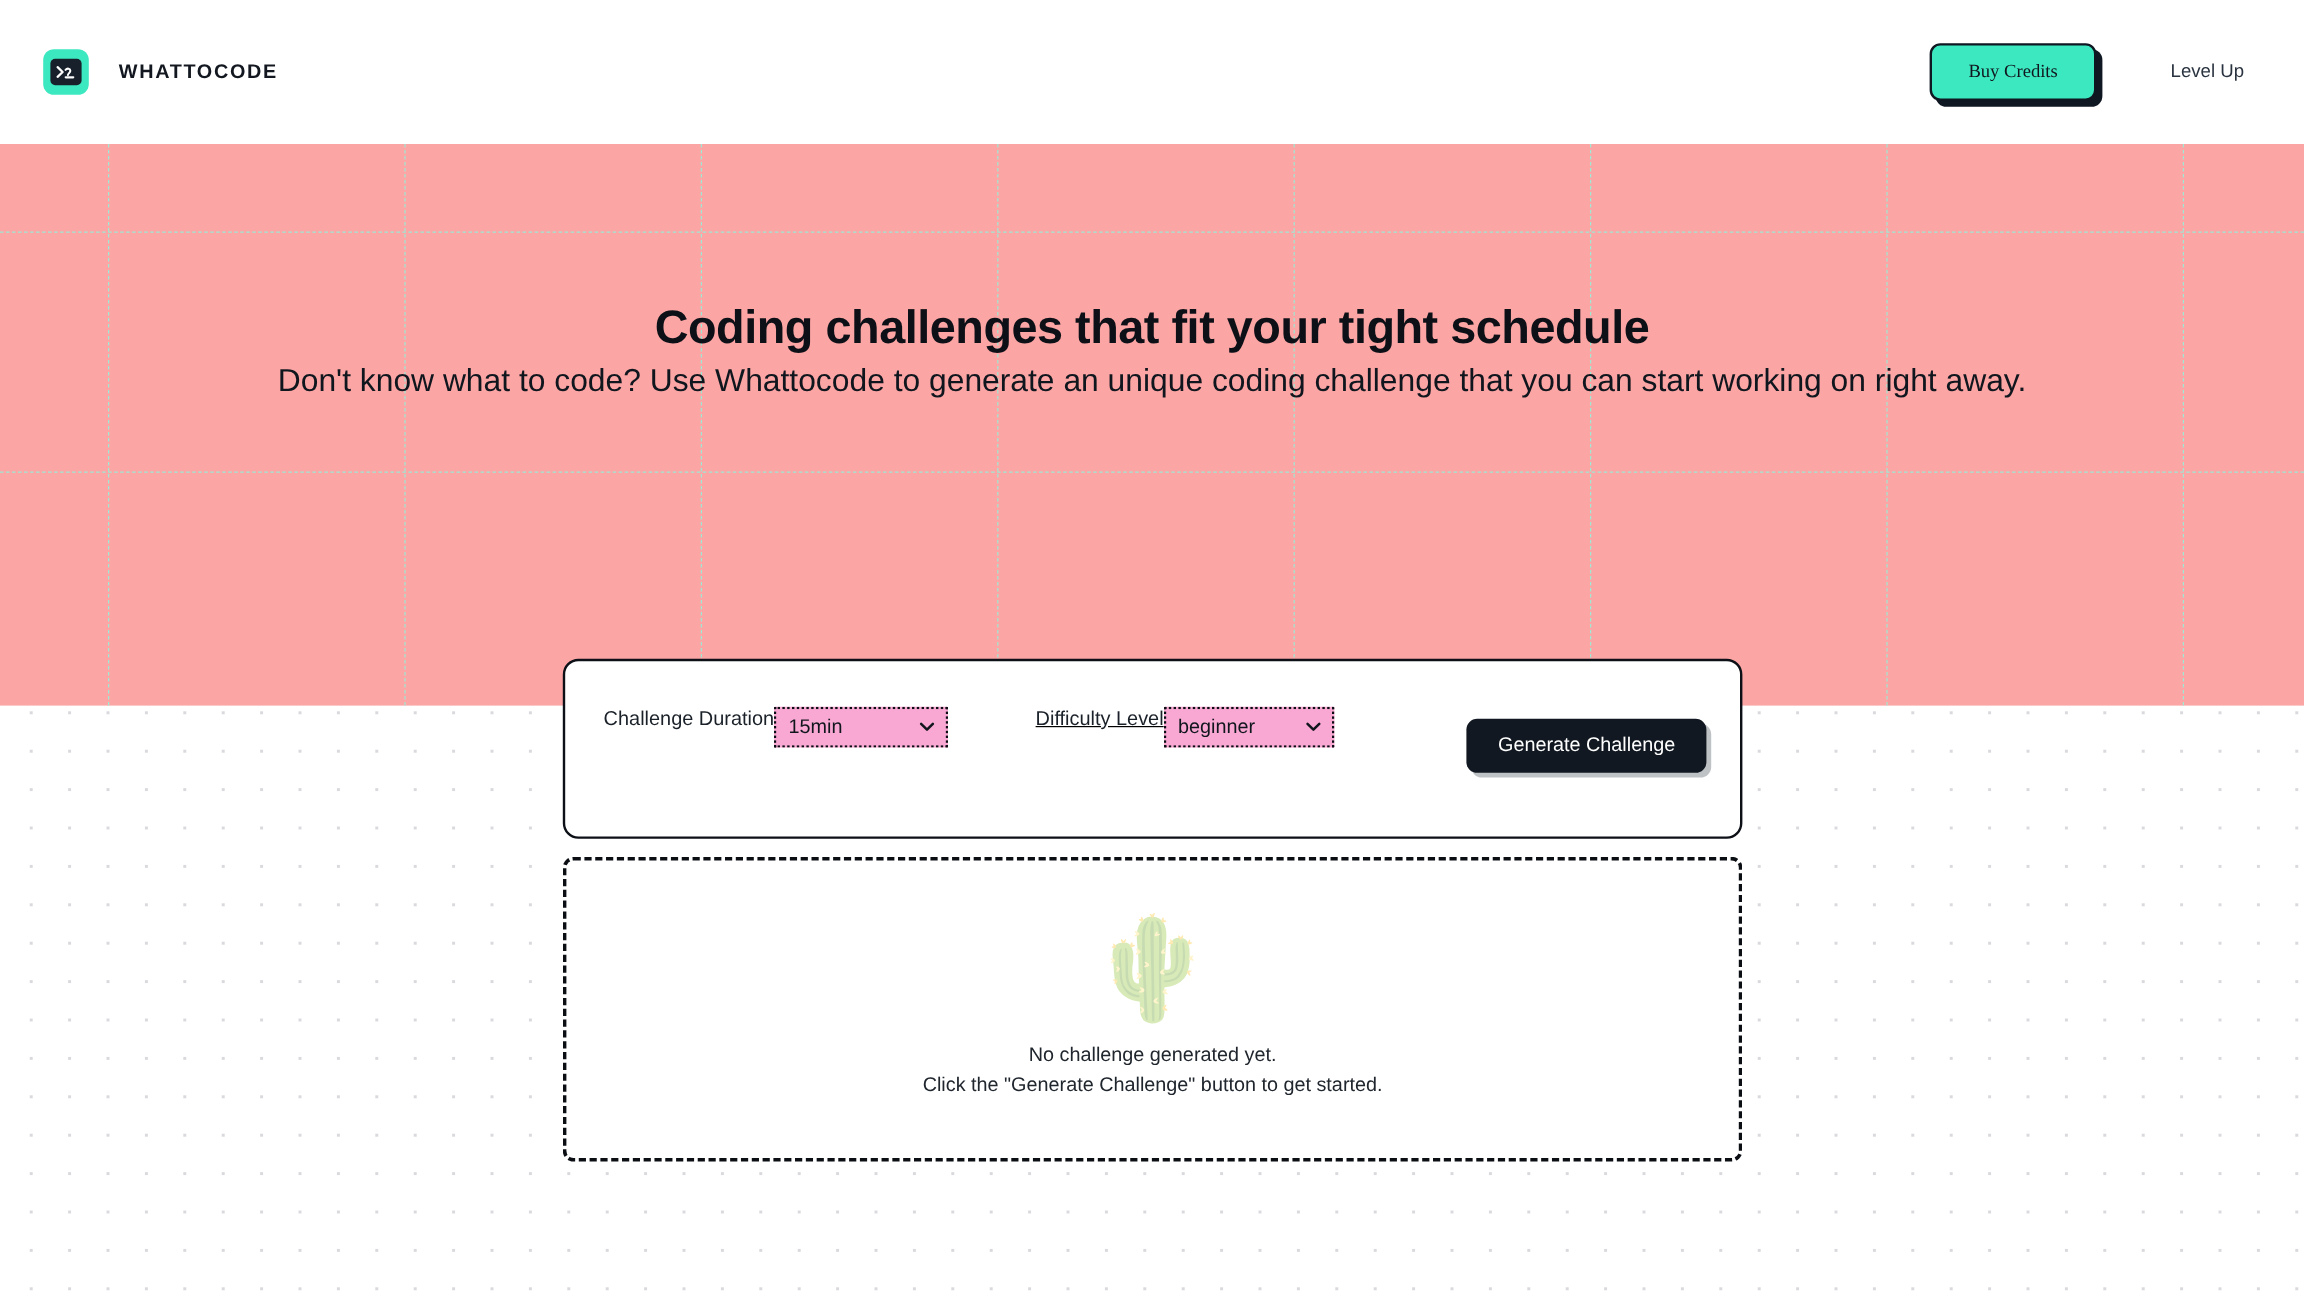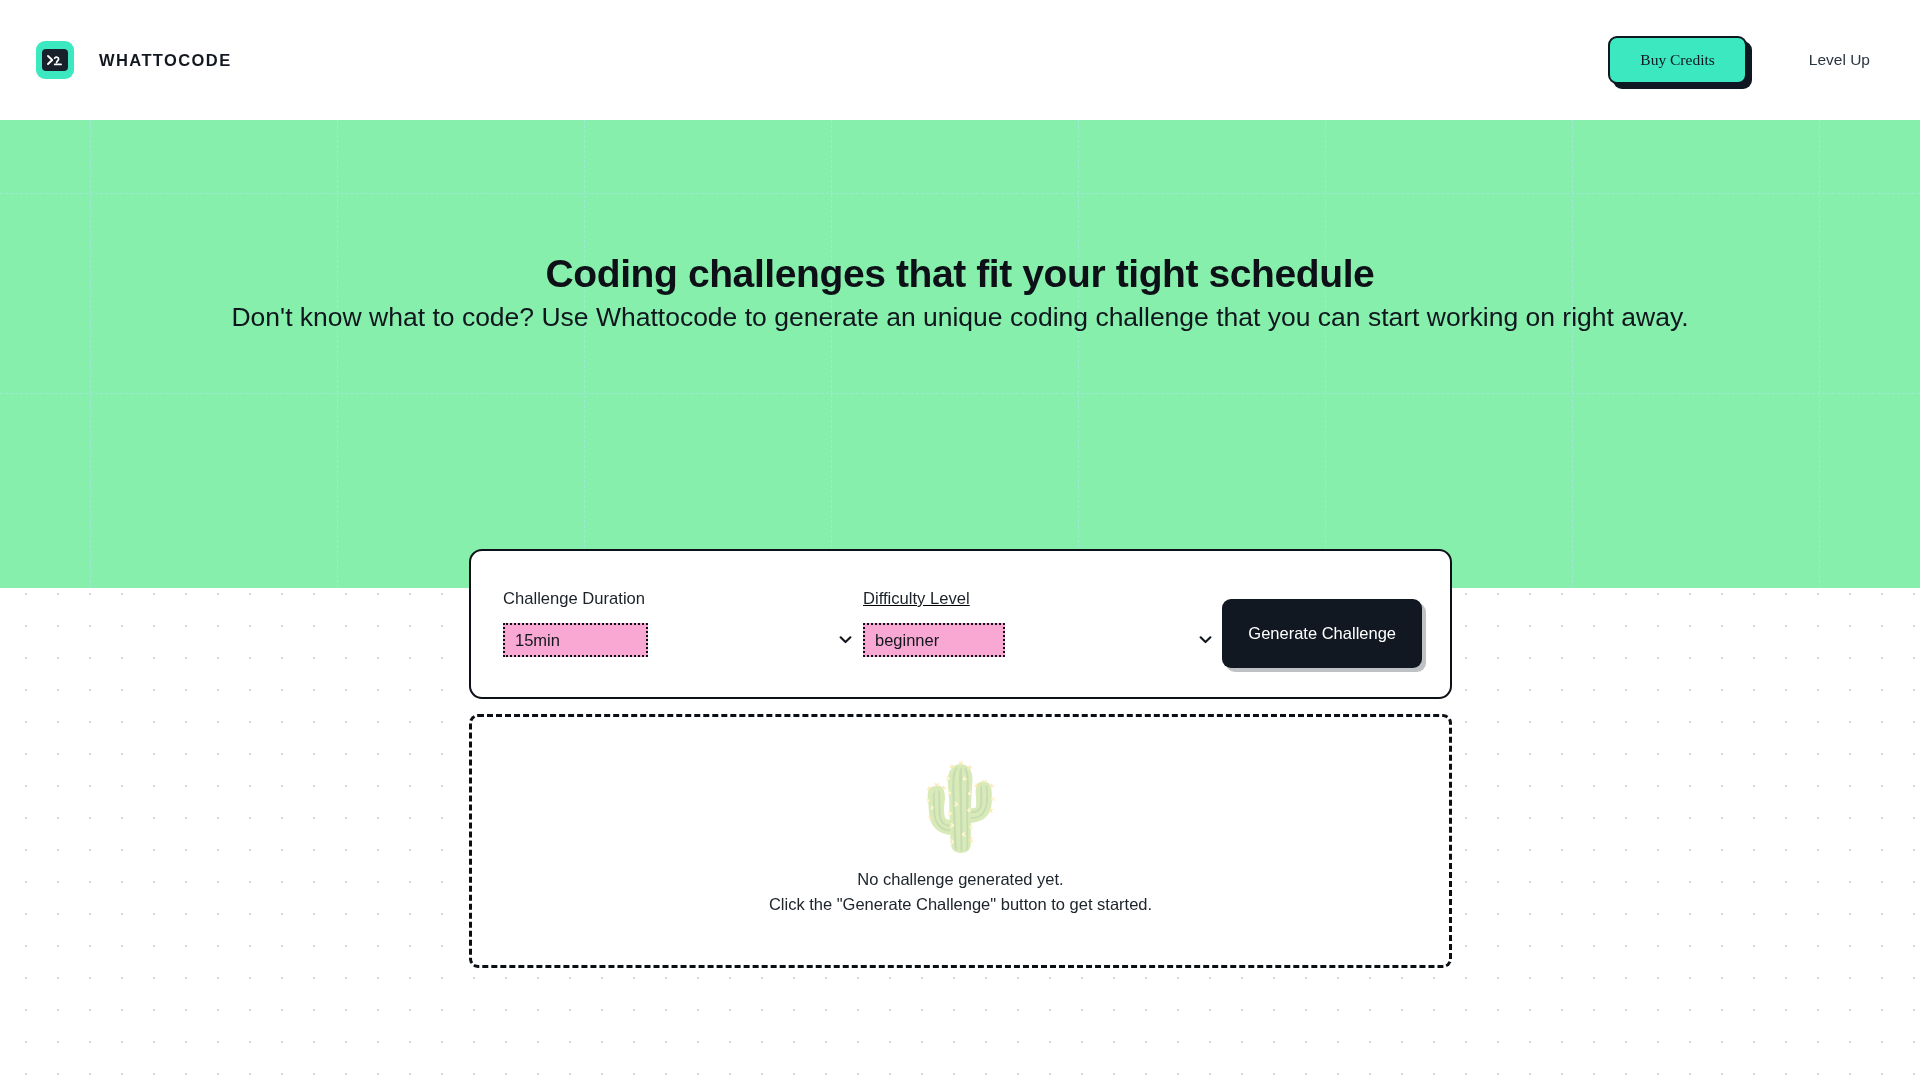--- a/index.html
+++ b/index.html
@@ -51,21 +51,21 @@
     box-shadow:5px 5px 0 #0f1722;
     font-family:Liberation Serif, serif;
   }
   .sign-up {
     font-size:15.5px; color:#2a3340; cursor:pointer; text-decoration:none;
   }
 
   
   .hero {
     position:absolute; left:0; top:120px; width:1920px; height:468px;
-    background-color:#86efac;
+    background-color:#fca5a5;
     background-image:
       repeating-linear-gradient(to right,
         #8ee3cd 0px, #8ee3cd 12px, rgba(0,0,0,0) 12px, rgba(0,0,0,0) 26px),
       repeating-linear-gradient(to bottom,
         #8ee3cd 0px, #8ee3cd 12px, rgba(0,0,0,0) 12px, rgba(0,0,0,0) 26px);
     background-size:1.3px 100%, 100% 1.3px;
     background-repeat:repeat-x, repeat-y;
     z-index:1;
   }
   .hero-grid-v, .hero-grid-h { position:absolute; }
@@ -90,21 +90,21 @@
     font-size:26.5px; color:#10161d; font-weight:400;
     text-align:center; line-height:1.42; max-width:1640px;
   }
 
   
   .form-card {
     position:absolute; left:469px; top:549px; width:983px; height:150px;
     background:#ffffff; border:2.6px solid #0d1117; border-radius:13px;
     z-index:5; display:flex; align-items:flex-start; padding:38px 30px 0 32px;
   }
-  .field { display:flex; flex-direction:column; }
+  .field { display:flex; flex-direction:row;align-items:center; }
   .field.duration { width:360px; }
   .field.difficulty { width:360px;text-decoration:underline; }
   .field-label {
     font-size:16.6px; color:#1b2129; margin-bottom:14px; font-weight:400;
   }
   .native-select {
     -webkit-appearance:none; appearance:none;
     background:#f9a8d4;
     border:none; outline:2.2px dotted #0b0f14; outline-offset:-2px;
     font-family:"Liberation Sans", sans-serif;
@@ -118,21 +118,21 @@
   .select-wrap.difficulty .native-select { width:142px; }
   .select-caret {
     position:absolute; right:11px; top:50%; transform:translateY(-50%);
     pointer-events:none; line-height:0;
   }
   .generate-btn {
     position:absolute; right:28px; top:48px;
     background:#111821; color:#ffffff;
     font-size:16.5px; font-family:"Liberation Sans", sans-serif;
     border:none; border-radius:9px;
-    padding:25px 26px; cursor:pointer;
+    padding:13px 26px; cursor:pointer;
     box-shadow:4px 4px 0 rgba(170,173,178,0.75);
   }
 
   
   .empty-card {
     position:absolute; left:469px; top:714px; width:983px; height:254px;
     background:#ffffff;
     border:3.2px dashed #0b0f14; border-radius:9px;
     z-index:5;
     display:flex; flex-direction:column;

